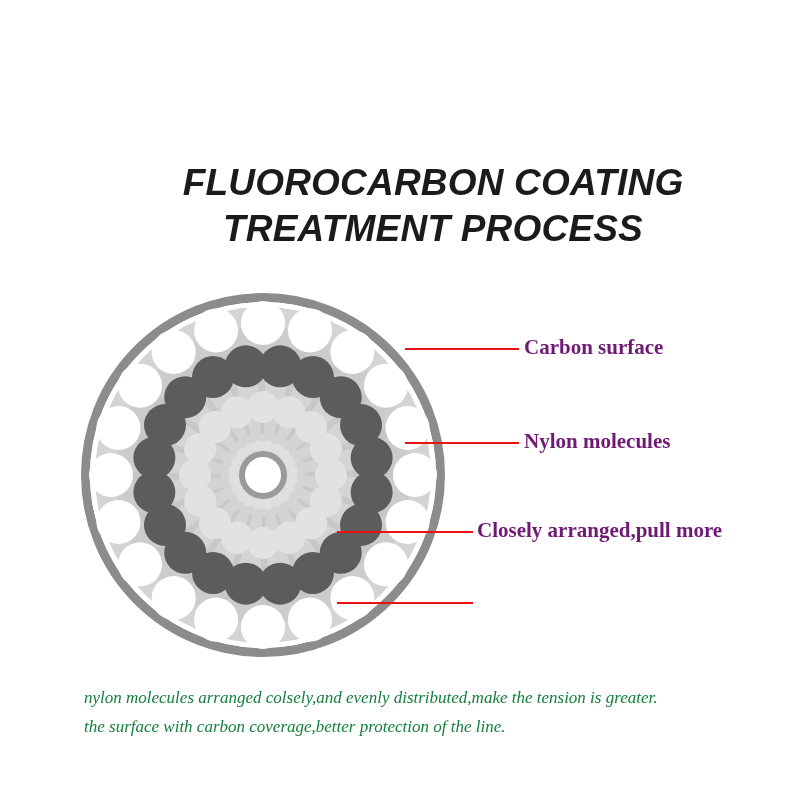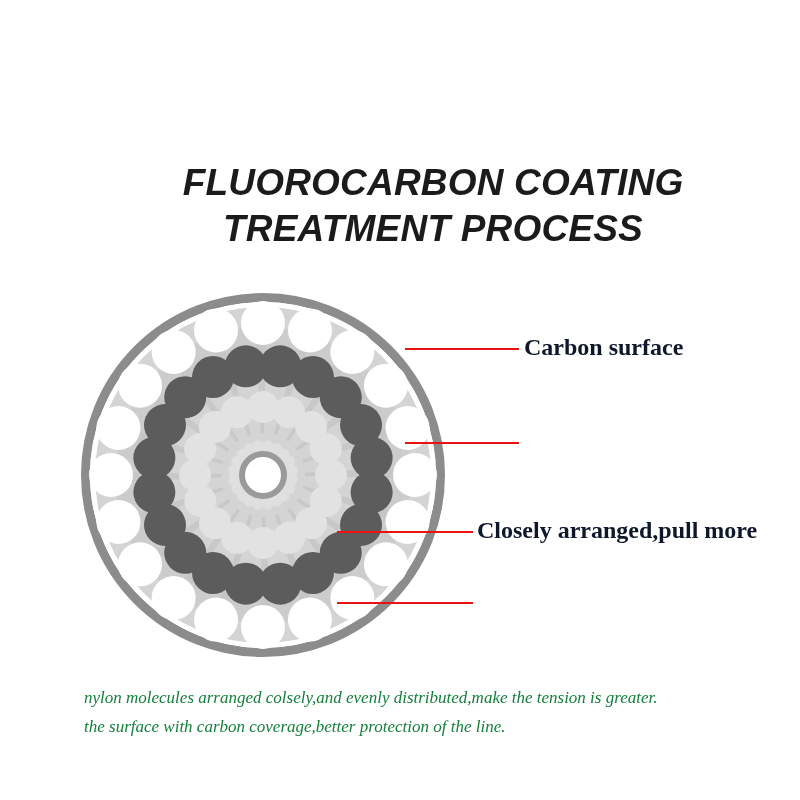--- a/index.html
+++ b/index.html
@@ -52,23 +52,23 @@
   }
   .diagram-wrap svg {
     display: block;
   }
 
   
   .callout-label {
     position: absolute;
     font-family: "Liberation Serif", serif;
     font-weight: bold;
-    font-size: 24px;
+    font-size: 21px;
     line-height: 27px;
-    color: #0f172a;
+    color: #701a75;
     white-space: nowrap;
   }
   .callout-1 { left: 497px; top: 334px; }
   .callout-2 { left: 497px; top: 428px; }
   .callout-3 { left: 450px; top: 517px; text-align: center; }
   .callout-4 { left: 450px; top: 588px; }
 
   
   .leader-layer {
     position: absolute;
@@ -219,20 +219,21 @@
   <svg class="leader-layer" width="800" height="800" viewBox="0 0 800 800">
     <g id="leader-lines">
         <line x1="378" y1="349" x2="492" y2="349" stroke="#ee1111" stroke-width="2"></line>
         <line x1="378" y1="443" x2="492" y2="443" stroke="#ee1111" stroke-width="2"></line>
         <line x1="310" y1="532" x2="446" y2="532" stroke="#ee1111" stroke-width="2"></line>
         <line x1="310" y1="603" x2="446" y2="603" stroke="#ee1111" stroke-width="2"></line>
       </g>
   </svg>
 
   <div class="callout-label callout-1">Carbon surface</div>
+  <div class="callout-label callout-2">Nylon molecules</div>
   <div class="callout-label callout-3">Closely arranged,pull more</div>
 
   <div class="footer">
     <div>nylon molecules arranged colsely,and evenly distributed,make the tension is greater.</div>
     <div>the surface with carbon coverage,better protection of the line.</div>
   </div>
 
 </div>
 
 </body></html>

